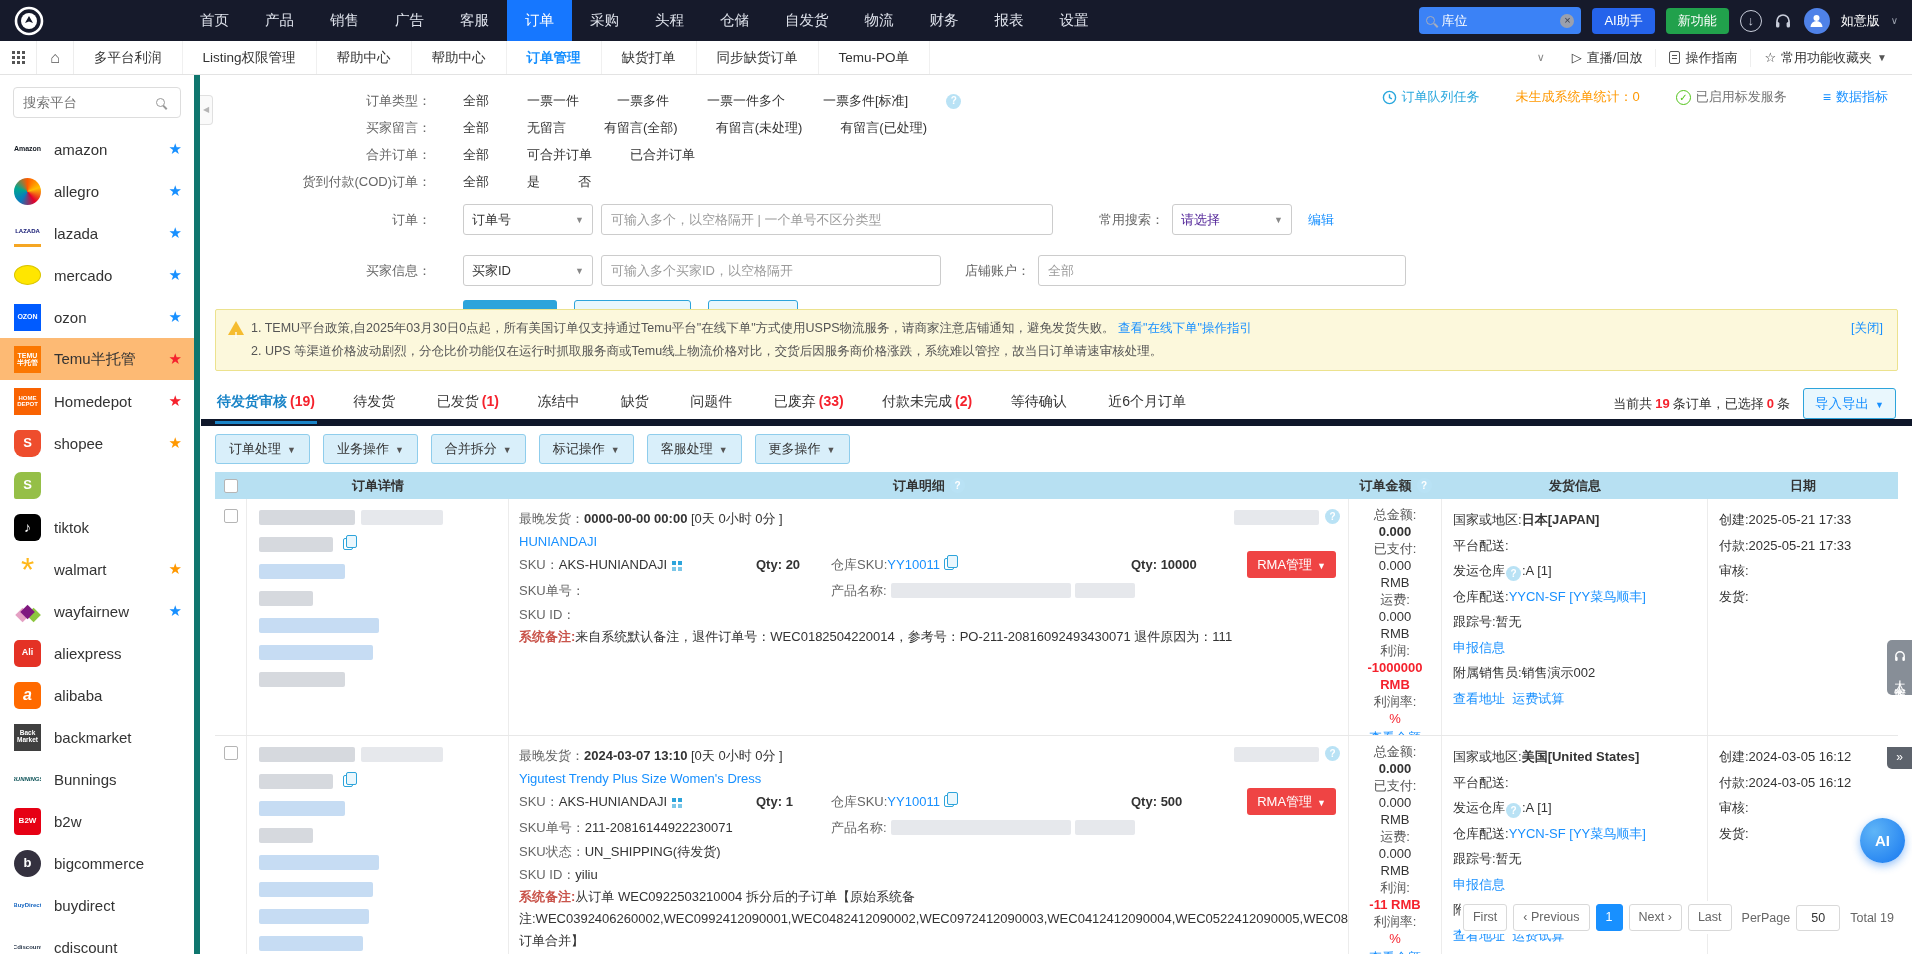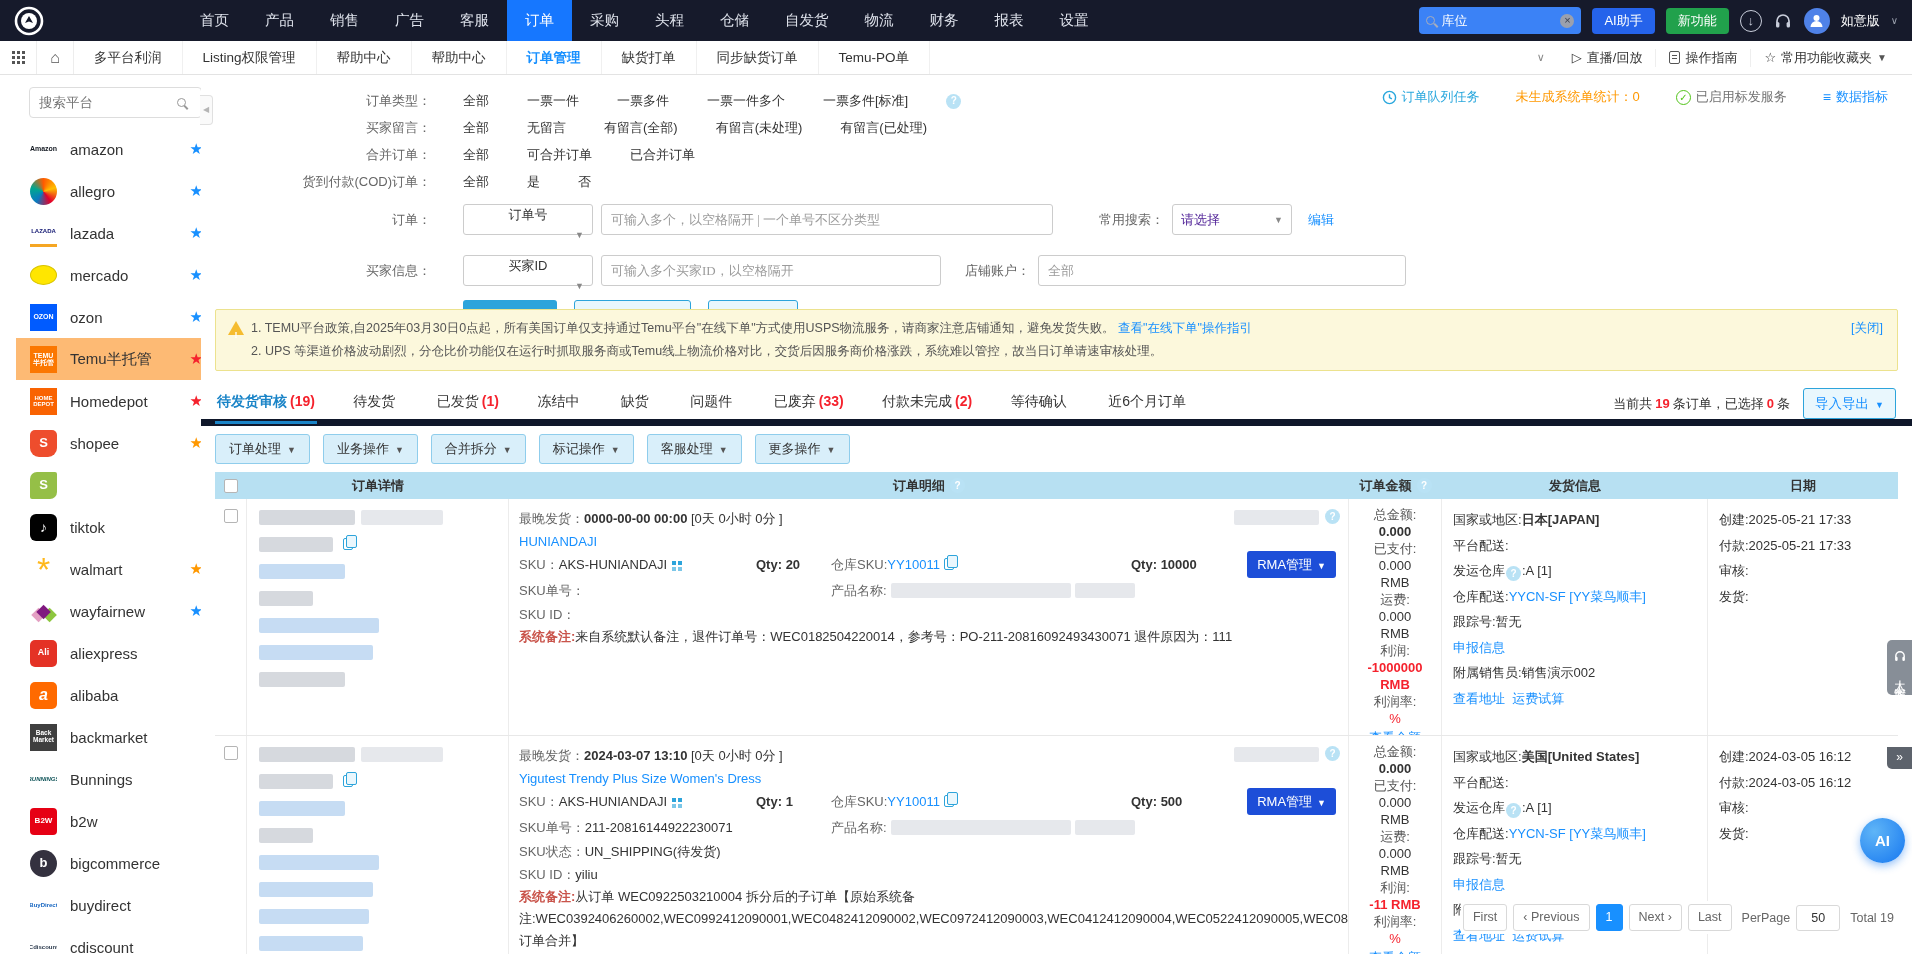--- a/index.html
+++ b/index.html
@@ -33,21 +33,21 @@
   .tb-tab { padding:0 20px; line-height:33px; font-size:13.5px; color:#333; border-right:1px solid #f0f0f0; cursor:pointer; white-space:nowrap; }
   .tb-tab.active { color:#1890ff; font-weight:bold; }
   .tb-right { margin-left:auto; display:flex; align-items:center; gap:0; padding-right:12px; }
   .tb-link { display:flex; align-items:center; gap:5px; font-size:13px; color:#333; padding:0 13px; cursor:pointer; white-space:nowrap; }
   .tb-link + .tb-link { border-left:1px solid #eee; }
   .tb-chevdn { color:#888; font-size:11px; padding:0 14px; cursor:pointer; }
   .doc-ic { width:11px; height:13px; border:1.4px solid #555; border-radius:2px; position:relative; }
   .doc-ic::before { content:""; position:absolute; left:1.5px; top:3px; width:5px; height:1.4px; background:#555; box-shadow:0 3px 0 #555; }
 
   
-  .sidebar { position:absolute; left:0; top:75px; width:200px; bottom:0; background:#fff; border-right:1px solid #0f766e; overflow:hidden;margin-left:16px; }
+  .sidebar { position:absolute; left:0; top:75px; width:200px; bottom:0; background:#fff; border-right:6px solid #0f766e; overflow:hidden; }
   .s-search { margin:12px 13px 10px; height:31px; border:1px solid #ddd; border-radius:4px; display:flex; align-items:center; padding:0 9px; }
   .s-search input { flex:1; border:none; outline:none; font-size:13.5px; color:#333; width:120px; font-family:inherit; }
   .s-search .mag { border-color:#999; }
   .s-search .mag::after { background:#999; }
   .p-item { height:42px; display:flex; align-items:center; padding:0 12px 0 14px; cursor:pointer; }
   .p-item.active { background:#fdba74; }
   .p-icon { width:27px; height:27px; display:flex; align-items:center; justify-content:center; text-align:center; overflow:hidden; line-height:1.05; flex:0 0 27px; }
   .p-label { margin-left:13px; font-size:15px; color:#333; flex:1; white-space:nowrap; overflow:hidden; }
   .p-star { font-size:15px; margin-left:4px; cursor:pointer; }
   .p-star::before { content:"★"; }
@@ -70,22 +70,22 @@
   .frow { display:flex; align-items:center; margin-bottom:7px; font-size:13px; line-height:20px; }
   .flabel { width:230px; text-align:right; color:#666; flex:0 0 230px; }
   .fopts { display:flex; margin-left:32px; gap:38px; color:#333; align-items:center; }
   .fopt { cursor:pointer; white-space:nowrap; }
   .q-ic { width:15px; height:15px; border-radius:50%; background:#b9e2f5; color:#fff; font-size:10px; font-weight:bold; display:inline-flex; align-items:center; justify-content:center; flex:0 0 15px; }
   .q-ic::before { content:"?"; }
 
   .frow-input { margin-top:12px; margin-bottom:6px; align-items:center; }
   .sel { height:31px; border:1px solid #ccc; border-radius:3px; background:#fff; display:flex; align-items:center; padding:0 8px; font-size:13px; color:#333; cursor:pointer; }
   .sel .sel-car { margin-left:auto; color:#888; font-size:9px; padding-left:8px; }
-  .sel-order { width:130px; margin-left:32px;flex-direction:column; }
-  .fin { height:31px; border:1px solid #ccc; border-radius:3px; padding:0 9px; font-size:13px; color:#333; outline:none; font-family:Liberation Serif, serif; }
+  .sel-order { width:130px; margin-left:32px; }
+  .fin { height:31px; border:1px solid #ccc; border-radius:3px; padding:0 9px; font-size:13px; color:#333; outline:none; font-family:Liberation Sans, sans-serif; }
   .fin::placeholder { color:#9b9b9b; }
   .in-order { width:452px; margin-left:8px; }
   .lbl2 { color:#666; margin-left:46px; white-space:nowrap; }
   .sel-common { width:120px; margin-left:8px; }
   .link { color:#1890ff; cursor:pointer; white-space:nowrap; }
   .edit-link { margin-left:16px; }
   .in-buyer { width:340px; margin-left:8px; }
   .lbl3 { color:#666; margin-left:24px; white-space:nowrap; }
   .in-store { width:368px; margin-left:8px; }
 
@@ -139,21 +139,21 @@
   .bold { font-weight:bold; }
   .line-a { position:relative; }
   .line-a .bk { position:absolute; left:715px; top:3px; width:85px; }
   .line-a .q-ic { position:absolute; left:806px; top:2px; }
   .plink { color:#1890ff; cursor:pointer; display:inline-block; }
   .line-c { position:relative; height:26px; }
   .line-c .f1 { position:absolute; left:0; }
   .line-c .f2 { position:absolute; left:237px; }
   .line-c .f3 { position:absolute; left:312px; }
   .line-c .f4 { position:absolute; left:612px; }
-  .rma-btn { position:absolute; right:2px; top:-2px; height:27px; padding:0 10px; background:#1d4ed8; border-radius:3px; color:#fff; line-height:27px; cursor:pointer; }
+  .rma-btn { position:absolute; right:2px; top:-2px; height:27px; padding:0 10px; background:#ef4444; border-radius:3px; color:#fff; line-height:27px; cursor:pointer; }
   .rma-btn .sel-car { color:#fff; font-size:9px; margin-left:5px; }
   .line-d { position:relative; height:24px; }
   .line-d .f1 { position:absolute; left:0; }
   .line-d .f3 { position:absolute; left:312px; display:flex; align-items:center; gap:4px; }
   .mini-grid { display:inline-block; width:10px; height:10px; margin-left:5px; vertical-align:middle;
     background:linear-gradient(#2da4db,#2da4db) 0 0/4px 4px no-repeat,
                linear-gradient(#2da4db,#2da4db) 6px 0/4px 4px no-repeat,
                linear-gradient(#7cc7e8,#7cc7e8) 0 6px/4px 4px no-repeat,
                linear-gradient(#7cc7e8,#7cc7e8) 6px 6px/4px 4px no-repeat; }
   .copy-ic { display:inline-block; width:10px; height:12px; border:1px solid #2da4db; border-radius:2px; position:relative; background:#fff; margin-left:4px; vertical-align:-1px; }

